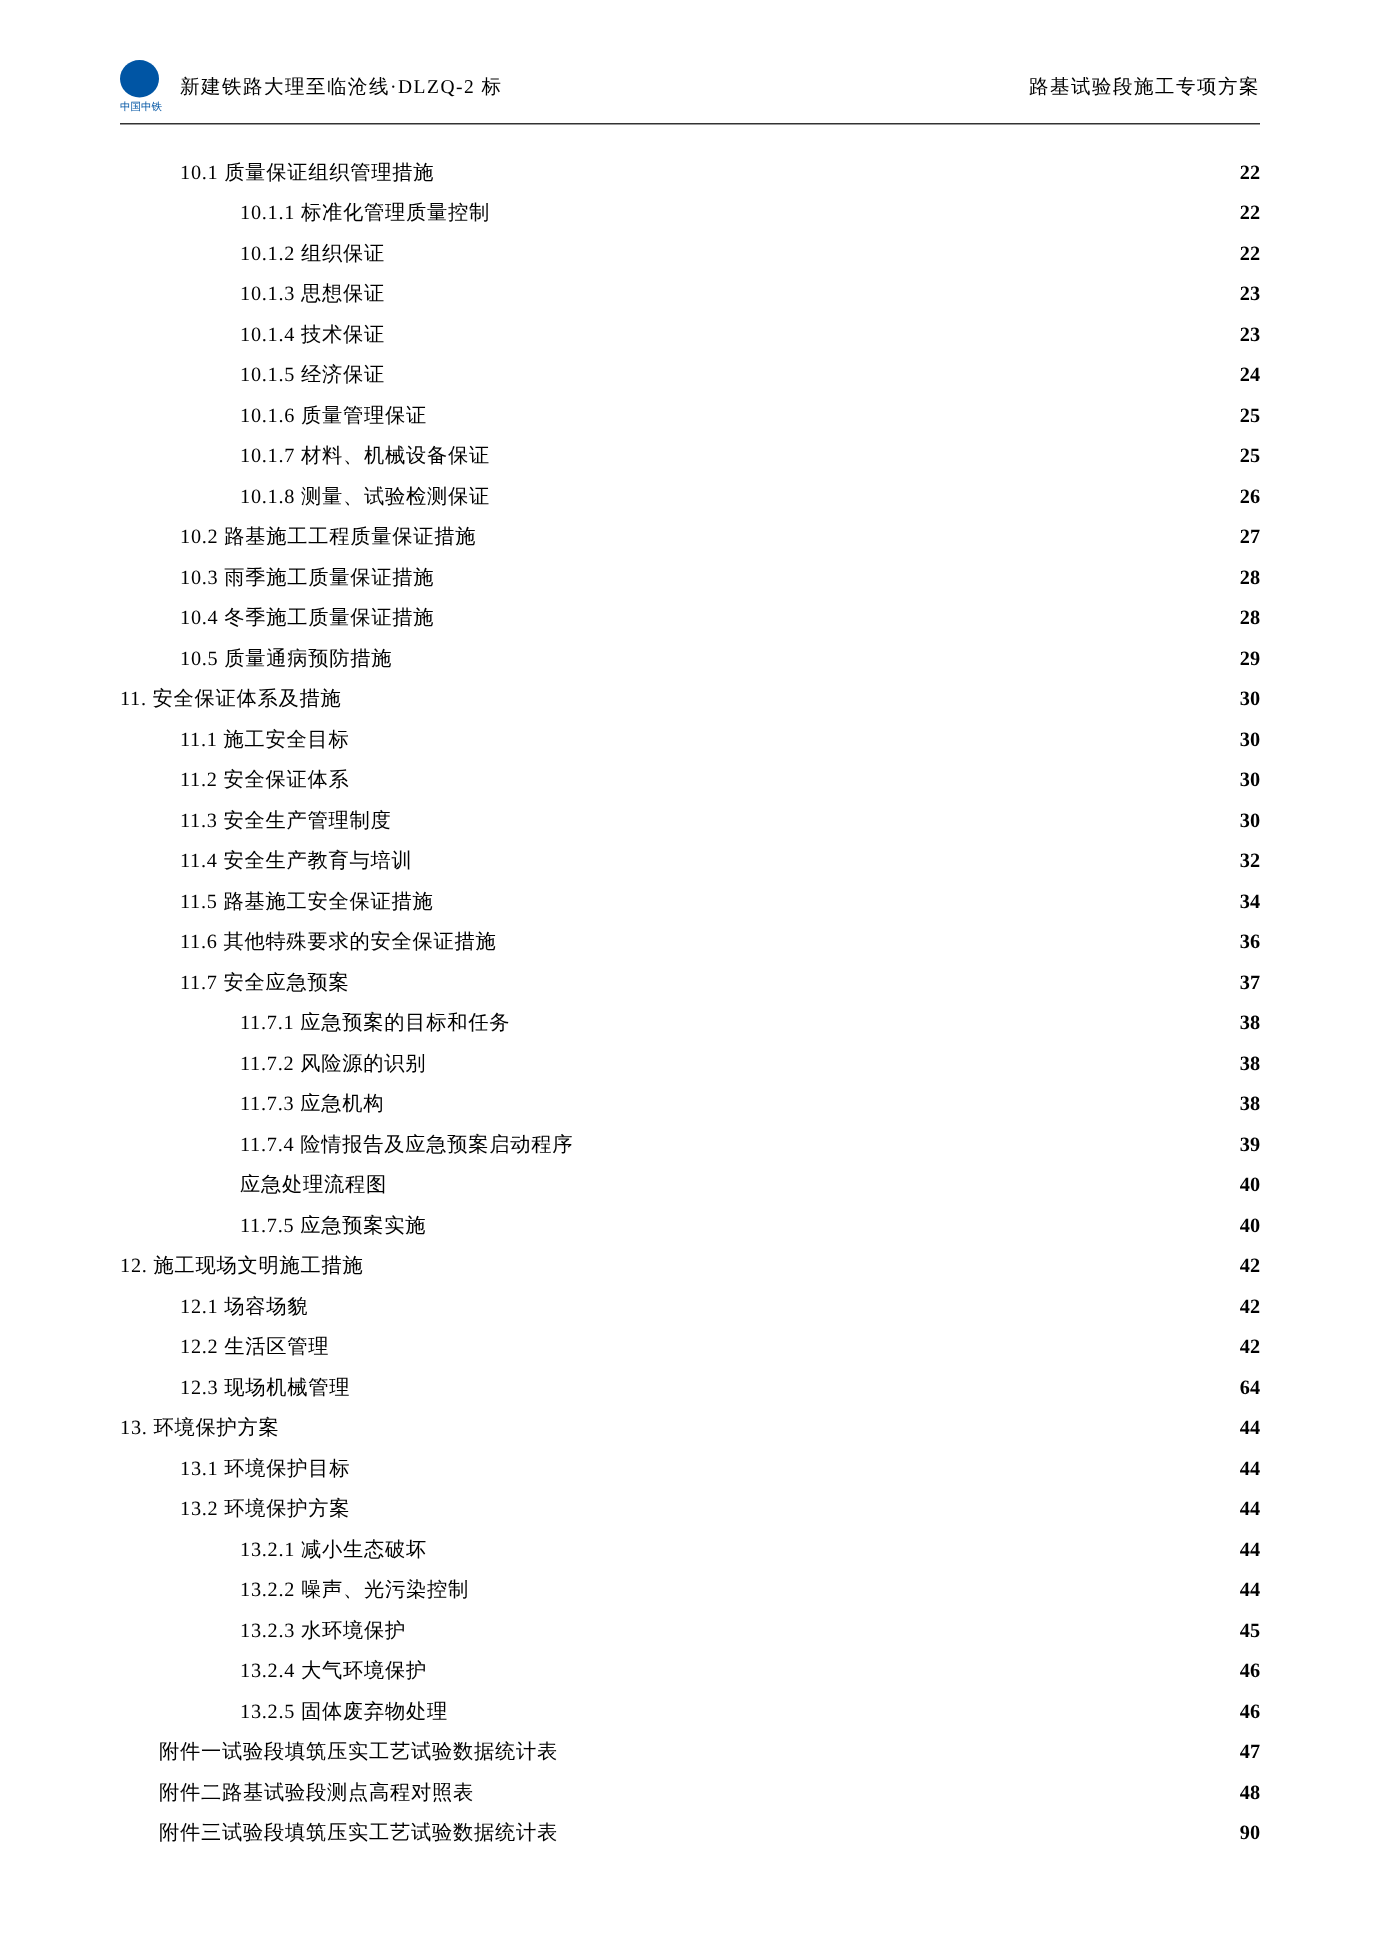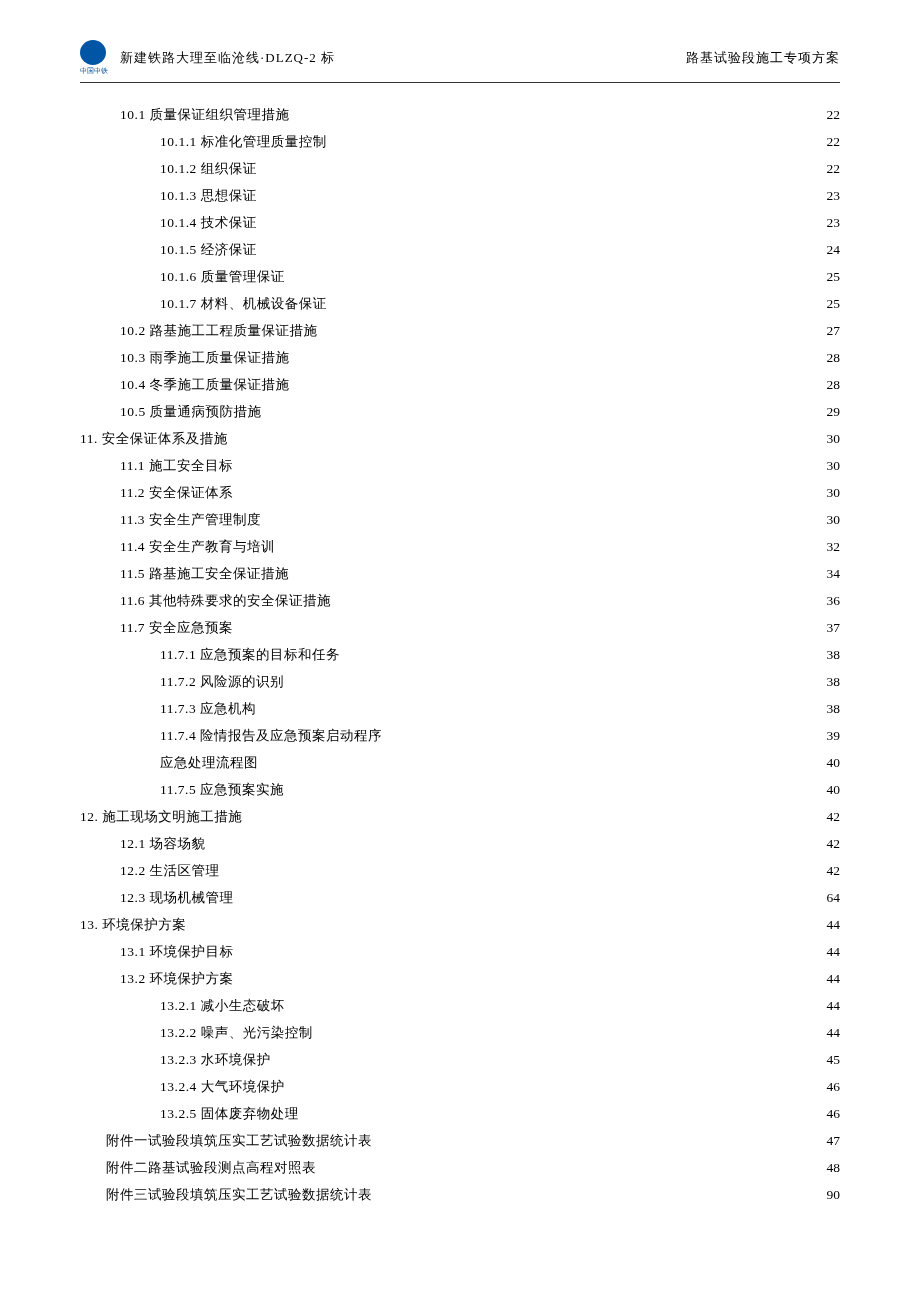--- a/index.html
+++ b/index.html
@@ -81,20 +81,21 @@
       position: relative;
       height: 1em;
     }
     .toc-dots::after {
       content: "..................................................................................................................................................................................................";
       position: absolute;
       left: 0;
     }
     .toc-page {
       flex-shrink: 0;
+      font-weight: bold;
     }
     .level-1 { padding-left: 0px; }
     .level-2 { padding-left: 40px; }
     .level-3 { padding-left: 80px; }
     .appendix-label { display: inline-block; min-width: 68px; }
   </style>
 </head>
 <body>
 
 <div class="header">
@@ -142,20 +143,25 @@
     <div class="toc-entry level-3">
       <span class="toc-label">10.1.6 质量管理保证 </span>
       <span class="toc-dots"></span>
       <span class="toc-page">25</span>
     </div>
     <div class="toc-entry level-3">
       <span class="toc-label">10.1.7 材料、机械设备保证 </span>
       <span class="toc-dots"></span>
       <span class="toc-page">25</span>
     </div>
+    <div class="toc-entry level-3">
+      <span class="toc-label">10.1.8 测量、试验检测保证 </span>
+      <span class="toc-dots"></span>
+      <span class="toc-page">26</span>
+    </div>
     <div class="toc-entry level-2">
       <span class="toc-label">10.2 路基施工工程质量保证措施 </span>
       <span class="toc-dots"></span>
       <span class="toc-page">27</span>
     </div>
     <div class="toc-entry level-2">
       <span class="toc-label">10.3 雨季施工质量保证措施 </span>
       <span class="toc-dots"></span>
       <span class="toc-page">28</span>
     </div>

